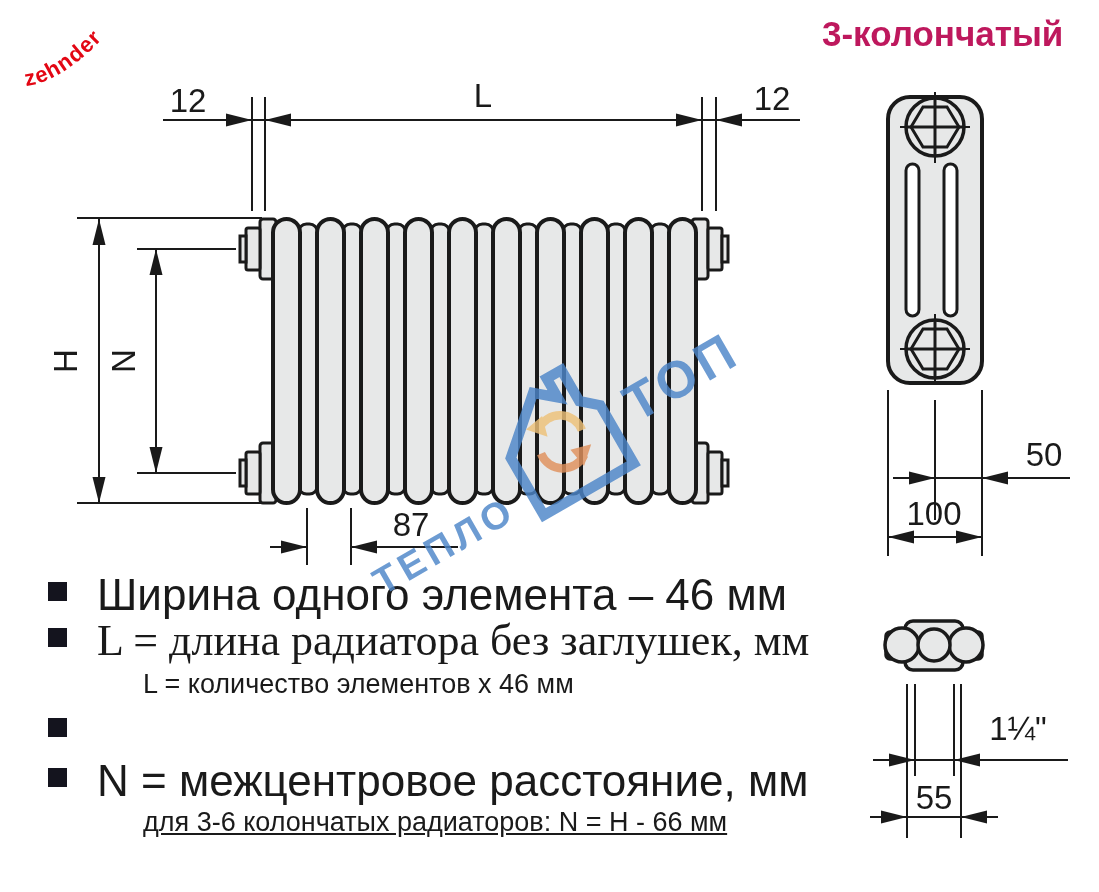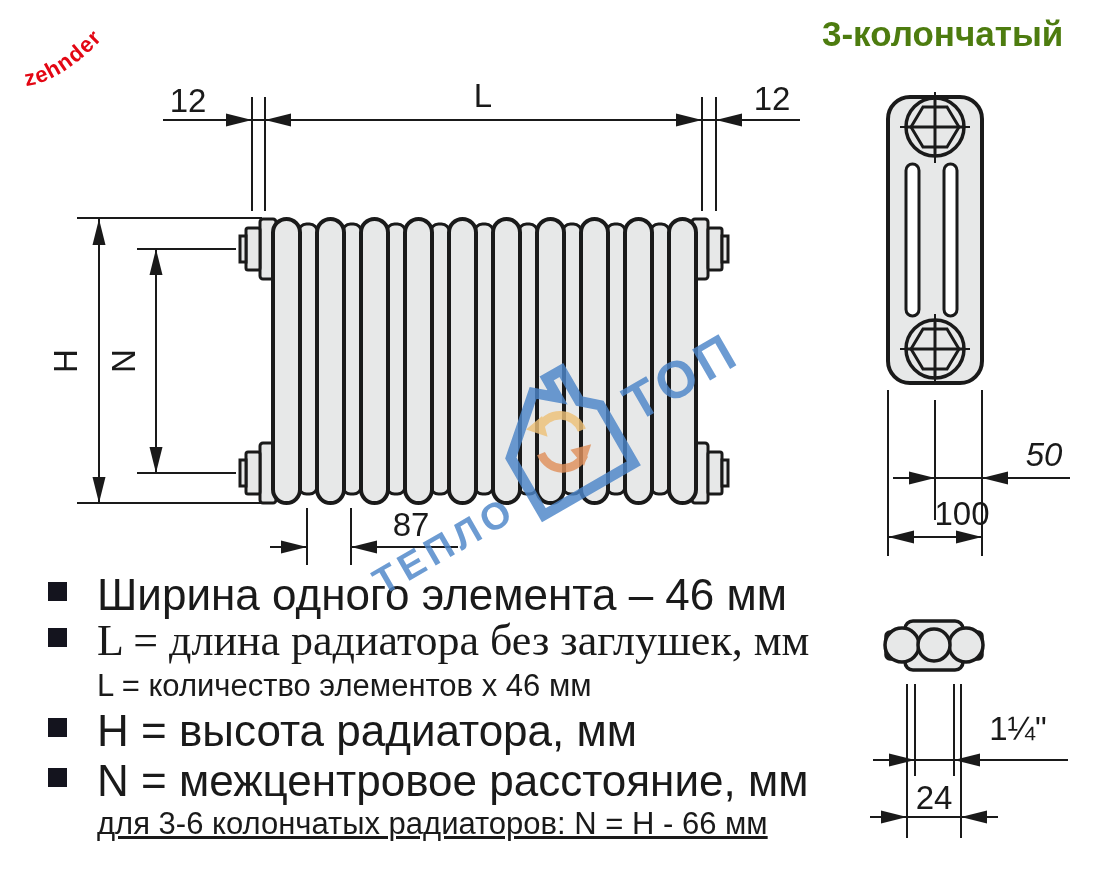--- a/index.html
+++ b/index.html
@@ -1,23 +1,23 @@
 <!DOCTYPE html>
 <html><head>
 <meta charset="utf-8">
 <style>
   html,body{margin:0;padding:0;background:#fff;}
   #stage{position:relative;width:1099px;height:892px;background:#fff;overflow:hidden;
          font-family:"Liberation Sans", sans-serif;color:#1a1a1a;}
   #drawing{position:absolute;left:0;top:0;}
   .dim-label{position:absolute;transform:translate(-50%,-50%);font-size:33px;color:#1a1a1a;white-space:nowrap;}
   .dim-label.vert{transform:translate(-50%,-50%) rotate(-90deg);}
-  .page-title{position:absolute;left:822px;top:14px;font-size:35px;font-weight:bold;color:#4d7c0f;white-space:nowrap;}
+  .page-title{position:absolute;left:822px;top:14px;font-size:35px;font-weight:bold;color:#be185d;white-space:nowrap;}
   .spec-text{position:absolute;left:97px;font-size:44px;line-height:1.05;color:#1a1a1a;white-space:nowrap;}
-  .spec-text.small{font-size:31px;}
+  .spec-text.small{font-size:27px;margin-left:46px;}
   .spec-bullet{position:absolute;left:48px;width:19px;height:19px;background:#14141e;}
   #watermark{position:absolute;left:330px;top:352px;width:430px;height:190px;
              display:flex;align-items:center;justify-content:center;gap:4px;
              transform:rotate(-30deg);opacity:0.82;pointer-events:none;}
   #watermark .wm-txt{font-weight:bold;color:#4d86c9;letter-spacing:5px;white-space:nowrap;}
   #watermark .wm-left{font-size:38px;margin-top:70px;}
   #watermark .wm-right{font-size:52px;margin-top:14px;}
   #logo-svg{position:absolute;left:10px;top:10px;}
 </style>
 </head>
@@ -167,35 +167,34 @@
   </svg>
 
   <div class="page-title">3-колончатый</div>
 
   <span class="dim-label" style="left:188px;top:101px;">12</span>
   <span class="dim-label" style="left:483px;top:96px;">L</span>
   <span class="dim-label" style="left:772px;top:99px;">12</span>
   <span class="dim-label vert" style="left:66px;top:361px;">H</span>
   <span class="dim-label vert" style="left:124px;top:361px;">N</span>
   <span class="dim-label" style="left:411px;top:525px;">87</span>
-  <span class="dim-label" style="left:1044px;top:455px;font-style:italic;">50</span>
-  <span class="dim-label" style="left:934px;top:514px;margin-left:28px;">100</span>
+  <span class="dim-label" style="left:1044px;top:455px;">50</span>
+  <span class="dim-label" style="left:934px;top:514px;">100</span>
   <span class="dim-label" style="left:1018px;top:729px;">1¼"</span>
-  <span class="dim-label" style="left:934px;top:798px;">24</span>
+  <span class="dim-label" style="left:934px;top:798px;">55</span>
 
   <span class="spec-bullet" style="top:582px;"></span>
   <div class="spec-text" style="top:572px;">Ширина одного элемента – 46 мм</div>
 
   <span class="spec-bullet" style="top:628px;"></span>
   <div class="spec-text" style="top:618px;font-family:Liberation Serif, serif;">L = длина радиатора без заглушек, мм</div>
 
   <div class="spec-text small" style="top:670px;">L = количество элементов x 46 мм</div>
 
   <span class="spec-bullet" style="top:718px;"></span>
-  <div class="spec-text" style="top:708px;">H = высота радиатора, мм</div>
 
   <span class="spec-bullet" style="top:768px;"></span>
   <div class="spec-text" style="top:758px;">N = межцентровое расстояние, мм</div>
 
   <div class="spec-text small" style="top:808px;text-decoration:underline;">для 3-6 колончатых радиаторов: N = H - 66 мм</div>
 
   <div id="watermark">
     <span class="wm-txt wm-left">ТЕПЛО</span>
     <svg width="150" height="140" viewBox="-75 -70 150 140">
       <path d="M -55 62 L -55 -8 L 0 -56 L 20 -39 L 20 -62 L 38 -62 L 38 -24 L 55 -9 L 55 62 Z" fill="none" stroke="#4d86c9" stroke-width="11" stroke-linejoin="miter"></path>

